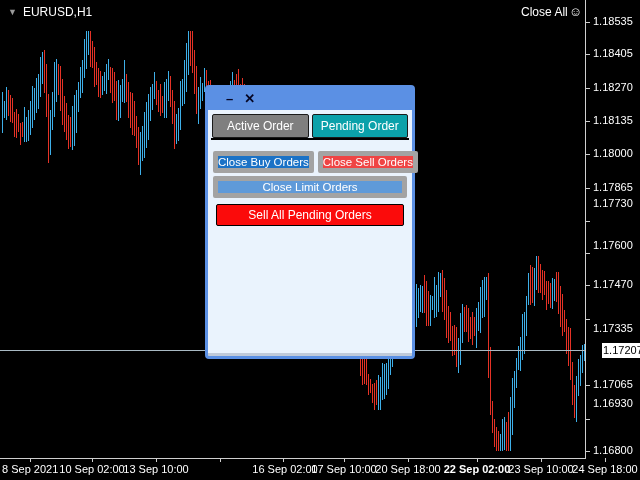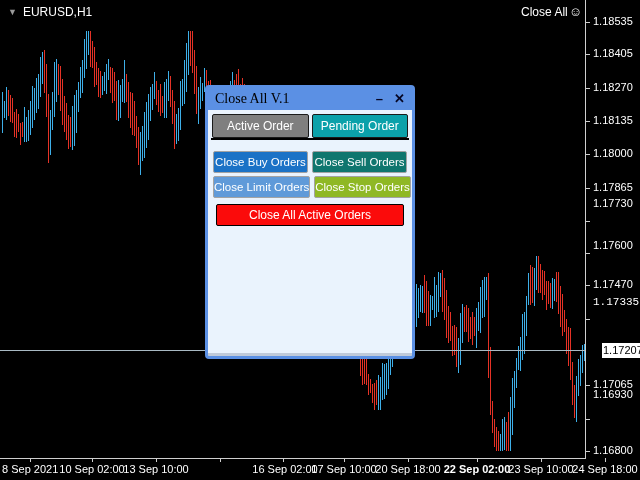--- a/index.html
+++ b/index.html
@@ -52,21 +52,21 @@
   }
   #dlg-body{padding:3px 3px 12px;}
   .tabrow{display:flex;gap:3px;padding:1px 1px 0;border-bottom:2px solid #000;}
   .tabrow button{
     flex:1;height:24px;border:1px solid #1a1a1a;border-radius:2px;
     color:#fff;font-family:"Liberation Sans",sans-serif;font-size:12px;padding:0;cursor:pointer;
   }
   .btnrow{display:flex;gap:4px;margin:3px 2px 0;}
   .btnrow.first{margin-top:11px;}
   .btnrow button{
-    flex:1;height:22px;border:1px solid #a3a3a3;border-radius:2px;
+    flex:1;height:22px;border:5px solid #a3a3a3;border-radius:2px;
     color:#fff;font-family:"Liberation Sans",sans-serif;font-size:11.5px;padding:0;cursor:pointer;white-space:nowrap;
   }
   #btn-close-all-pending{
     display:block;width:calc(100% - 10px);margin:6px 5px 0;height:22px;
     border:1px solid #000;border-radius:2px;color:#fff;
     font-family:"Liberation Sans",sans-serif;font-size:12px;cursor:pointer;
   }
 </style>
 </head>
 <body>
@@ -391,26 +391,26 @@
     <div class="p-label" style="top: 147.285px;">1.18000</div>
     <div class="p-tick" style="top: 187.666px;"></div>
     <div class="p-label" style="top: 180.666px;">1.17865</div>
     <div class="p-tick" style="top: 221.046px;"></div>
     <div class="p-label" style="top: 197px;">1.17730</div>
     <div class="p-tick" style="top: 253.19px;"></div>
     <div class="p-label" style="top: 239px;">1.17600</div>
     <div class="p-tick" style="top: 285.334px;"></div>
     <div class="p-label" style="top: 278.334px;">1.17470</div>
     <div class="p-tick" style="top: 318.715px;"></div>
-    <div class="p-label" style="top: 296px; font-family: Liberation Mono, monospace;">1.17335</div>
+    <div class="p-label" style="top: 322px;">1.17335</div>
     <div id="price-tag" style="top: 343.364px;">1.17207</div>
     <div class="p-tick" style="top: 385.476px;"></div>
     <div class="p-label" style="top: 378.476px;">1.17065</div>
     <div class="p-tick" style="top: 418.856px;"></div>
-    <div class="p-label" style="top: 388px;">1.16930</div>
+    <div class="p-label" style="top: 397px;">1.16930</div>
     <div class="p-tick" style="top: 451px;"></div>
     <div class="p-label" style="top: 444px;">1.16800</div>
   </div>
 <div id="time-axis">
     <div class="t-tick" style="left: 30px;"></div>
     <div class="t-label left" style="left: 2px;">8 Sep 2021</div>
     <div class="t-tick" style="left: 92px;"></div>
     <div class="t-label" style="left: 92px;">10 Sep 02:00</div>
     <div class="t-tick" style="left: 156px;"></div>
     <div class="t-label" style="left: 156px;">13 Sep 10:00</div>
@@ -425,32 +425,30 @@
     <div class="t-tick" style="left: 477px;"></div>
     <div class="t-label" style="left: 477px; font-weight: bold;">22 Sep 02:00</div>
     <div class="t-tick" style="left: 541px;"></div>
     <div class="t-label" style="left: 541px;">23 Sep 10:00</div>
     <div class="t-tick" style="left: 605px;"></div>
     <div class="t-label" style="left: 605px;">24 Sep 18:00</div>
   </div>
 
 <div id="dialog" style="border-color: rgb(91, 144, 228); background: rgb(234, 243, 253);">
   <div id="titlebar" style="background: rgb(91, 144, 228);">
-    <span class="title">Close All V.1</span>
     <span class="winbtn">–</span>
     <span class="winbtn">✕</span>
   </div>
   <div id="dlg-body">
     <div class="tabrow">
       <button style="background: rgb(127, 127, 127);">Active Order</button>
       <button style="background: rgb(11, 161, 170);">Pending Order</button>
     </div>
     <div class="btnrow first">
       <button style="background: rgb(27, 114, 198);">Close Buy Orders</button>
-      <button style="background: #0f766e;">Close Sell Orders</button>
+      <button style="background: #ef4444;">Close Sell Orders</button>
     </div>
     <div class="btnrow">
       <button style="background: rgb(95, 154, 217);">Close Limit Orders</button>
-      <button style="background: rgb(143, 184, 36);">Close Stop Orders</button>
     </div>
-    <button id="btn-close-all-pending" style="background: rgb(251, 11, 11);">Close All Active Orders</button>
+    <button id="btn-close-all-pending" style="background: rgb(251, 11, 11);">Sell All Pending Orders</button>
   </div>
 </div>
 
 </body></html>

